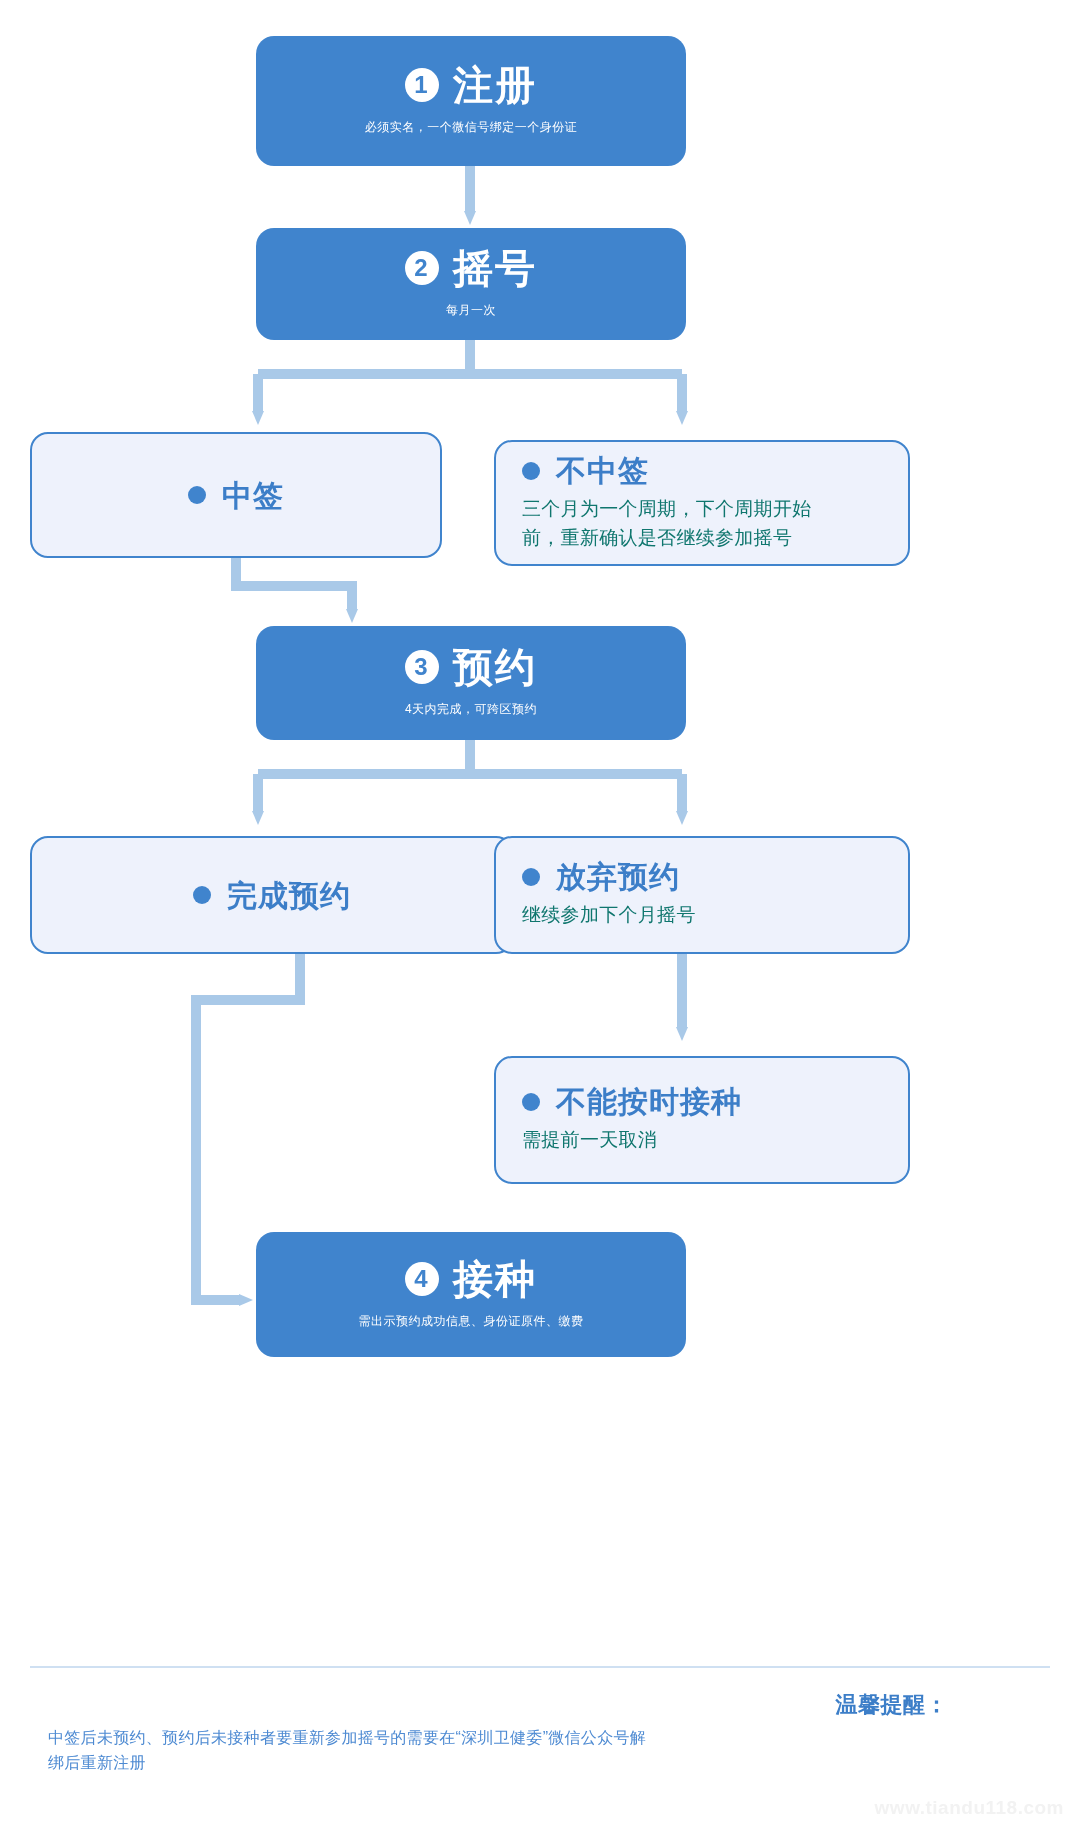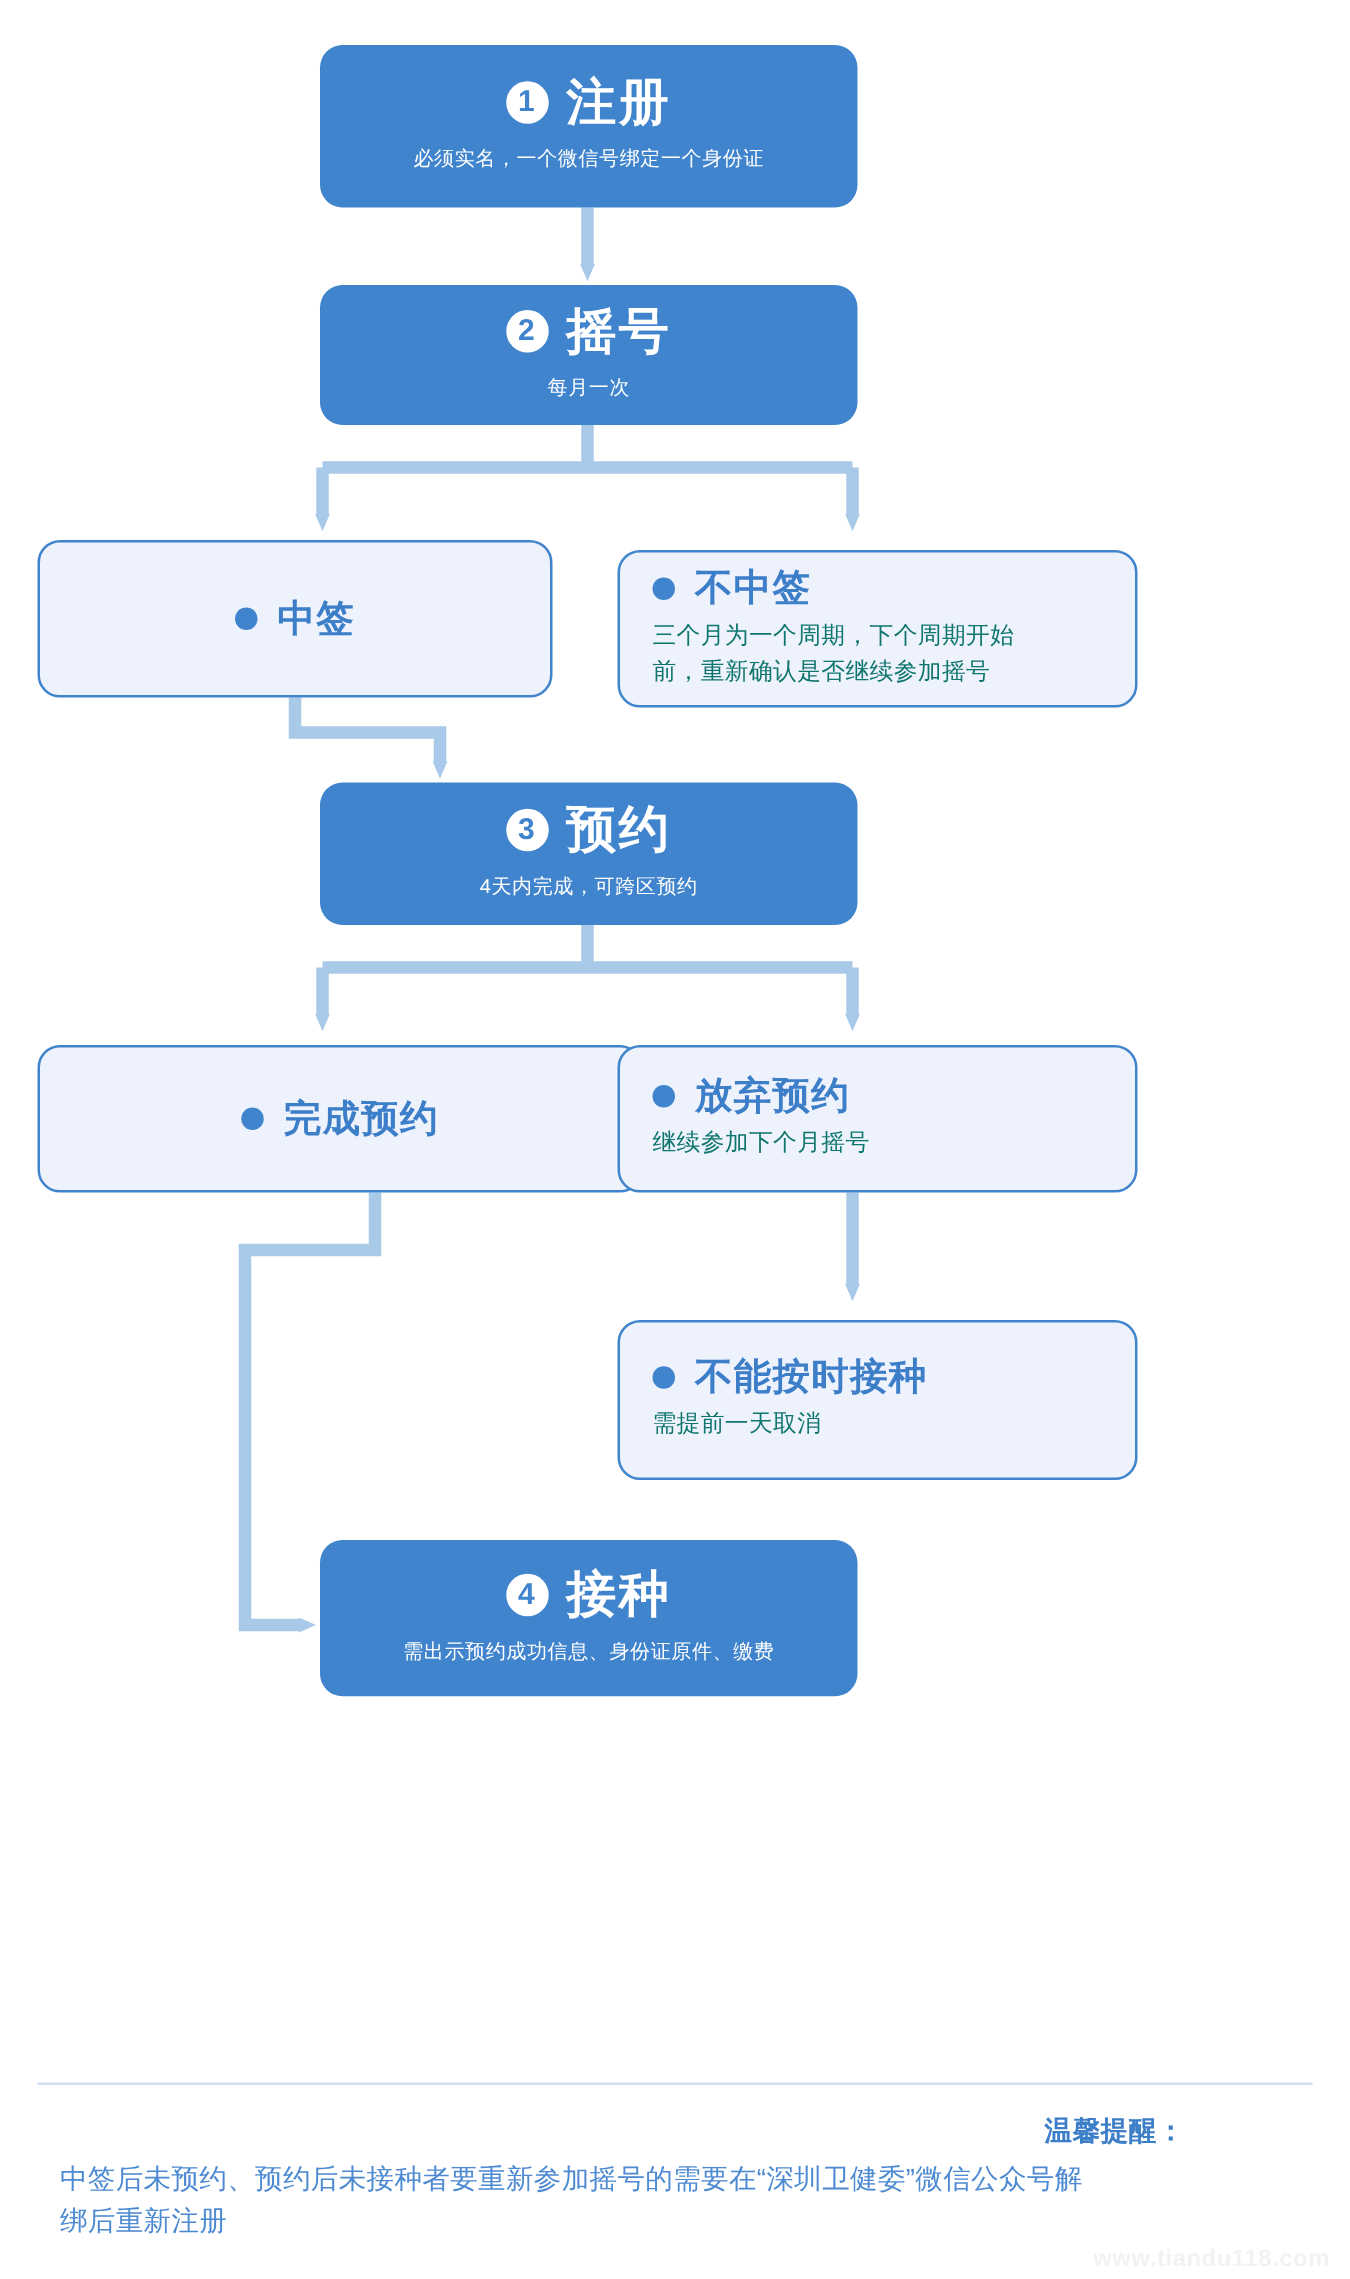--- a/index.html
+++ b/index.html
@@ -53,21 +53,21 @@
     background:#ffffff;
     color:#4084cd;
     font-size:24px;
     font-weight:bold;
     display:flex;align-items:center;justify-content:center;
     line-height:1;
     flex:0 0 auto;
   }
   .sub{
     margin-top:14px;
-    font-size:16px;
+    font-size:12px;
     line-height:1.45;
     font-weight:normal;
     letter-spacing:0.5px;
     text-align:center;
   }
 
   
   .lhead{
     display:flex;
     align-items:center;
@@ -106,21 +106,21 @@
     width:900px;
     color:#4d8ad2;
   }
   .foot .ftitle{
     font-size:22px;font-weight:bold;color:#3c7ec8;
     letter-spacing:0.5px;
     margin-bottom:6px;
     text-align:right;
   }
   .foot .fbody{
-    font-size:22px;line-height:1.55;letter-spacing:0.3px;
+    font-size:16px;line-height:1.55;letter-spacing:0.3px;
   }
   .watermark{
     position:absolute;
     right:16px;bottom:4px;
     font-size:19px;
     font-weight:bold;
     color:#f2f2f2;
     letter-spacing:0.5px;
   }
 </style>

